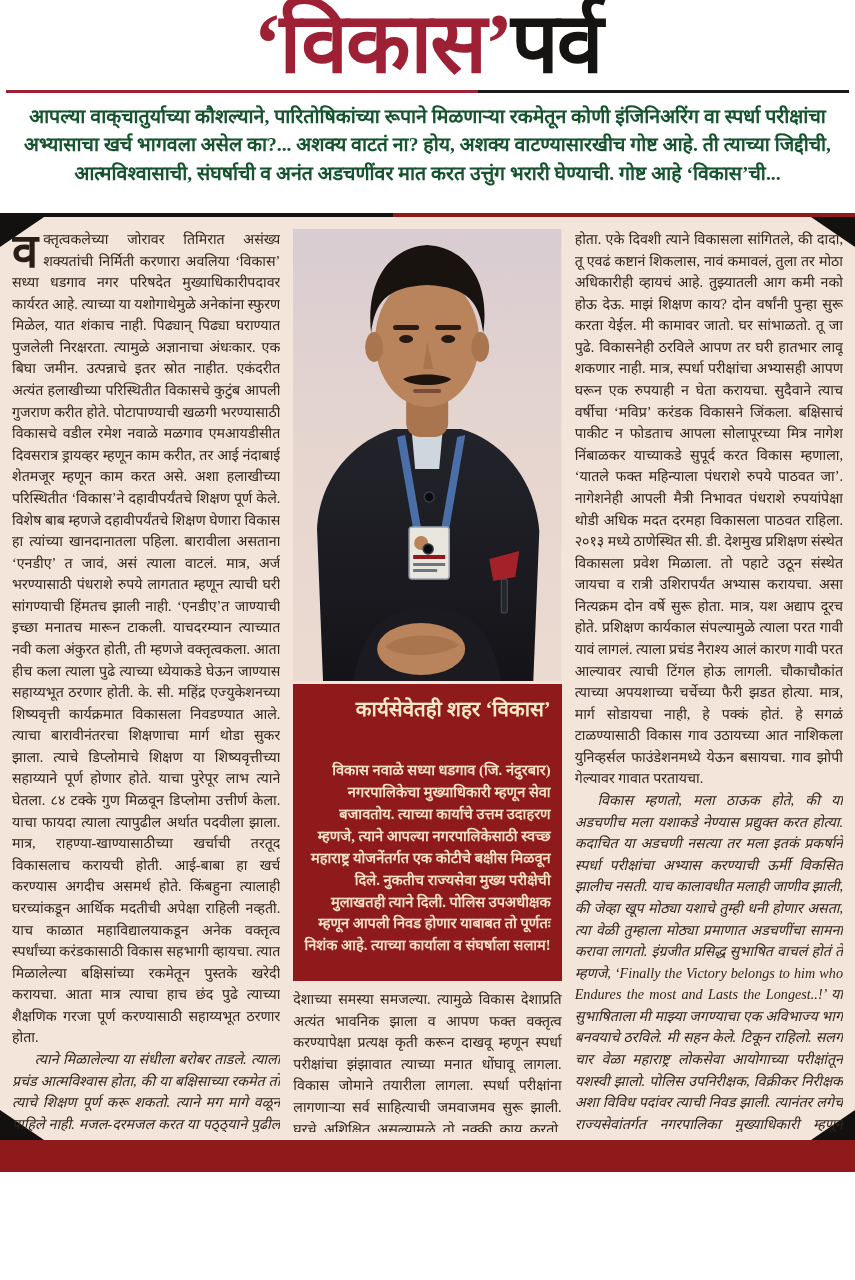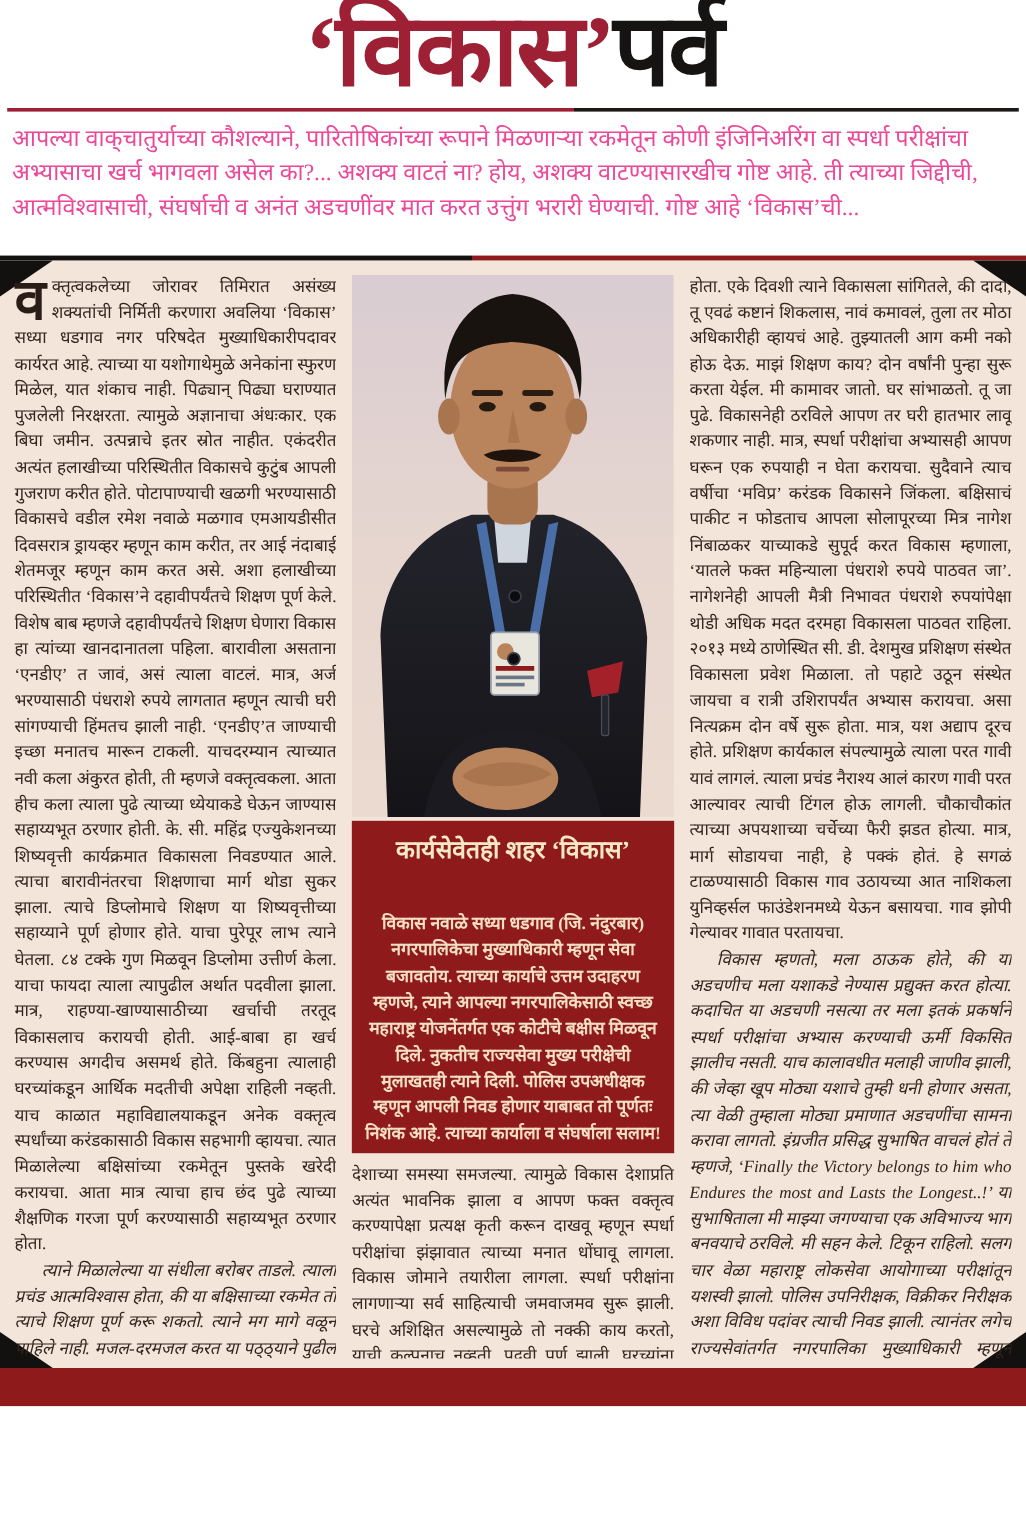--- a/index.html
+++ b/index.html
@@ -8,22 +8,22 @@
   .page { position:relative; width:855px; height:1172px; background:#ffffff; overflow:hidden; }
 
   
   .masthead { text-align:center; padding-top:2px; line-height:1.0; }
   .masthead .t-red { color:#9e2035; font-weight:bold; font-size:84px; letter-spacing:-2px; }
   .masthead .t-black { color:#161412; font-weight:bold; font-size:84px; letter-spacing:-2px; }
   .head-rule { height:3px; margin:4px 6px 6px 6px;
     background:linear-gradient(to right,#9e2035 0%,#9e2035 56%,#1c1a18 56%,#1c1a18 100%); }
 
   
-  .intro { padding:4px 10px 8px 10px; font-weight:normal;
-    font-size:19.5px; line-height:1.45; color:#ec4899; }
+  .intro { padding:4px 10px 8px 10px; text-align:center; font-weight:bold;
+    font-size:19.5px; line-height:1.45; color:#14532d; }
 
   
   .article { position:absolute; left:0; right:0; top:213px; bottom:0;
     background:#f3e5d9; border-top:4px solid transparent; }
   .article-topline { position:absolute; top:-4px; left:0; right:0; height:4px;
     background:linear-gradient(to right,#141210 0%,#141210 46%,#8e1a1c 46%,#8e1a1c 100%); }
   .bottom-bar { position:absolute; left:0; right:0; bottom:0; height:32px; background:#8e1a1c; }
   .corner { position:absolute; width:0; height:0; }
   .c-tl { top:0; left:0; border-top:30px solid #121110; border-right:44px solid transparent; }
   .c-tr { top:0; right:0; border-top:30px solid #121110; border-left:44px solid transparent; }
@@ -35,22 +35,22 @@
   .col { flex:1 1 0; overflow:hidden; font-size:14.2px; line-height:1.52;
     text-align:justify; color:#32241e; }
   .col p { margin:0; }
   .col p.indent { text-indent:1.6em;font-style:italic; }
   .dropcap { float:left; font-size:47px; line-height:0.82; font-weight:bold;
     padding:3px 5px 0 0; color:#2a1d18; }
 
   
   .photo-wrap { width:100%; height:452px; overflow:hidden; }
   .photo-wrap svg { display:block; width:100%; height:100%; }
-  .promo-box { background:#8e1a1c; color:#f3dfc2; text-align:center;
-    padding:10px 11px 4px 11px; margin:3px 0 8px 0; }
+  .promo-box { background:#8e1a1c; color:#f3dfc2; text-align:right;
+    padding:10px 11px 24px 11px; margin:3px 0 8px 0; }
   .promo-title { font-size:20.5px; font-weight:bold; color:#f6e7c6; margin-bottom:5px; }
   .promo-body { font-size:14.6px; font-weight:bold; line-height:1.5;margin-top:35px; }
 
   
   .attribution { margin-top:4px; text-align:right; font-weight:bold; font-size:18px;
     line-height:1.5; color:#1d1712; }
 </style>
 </head>
 <body>
 

